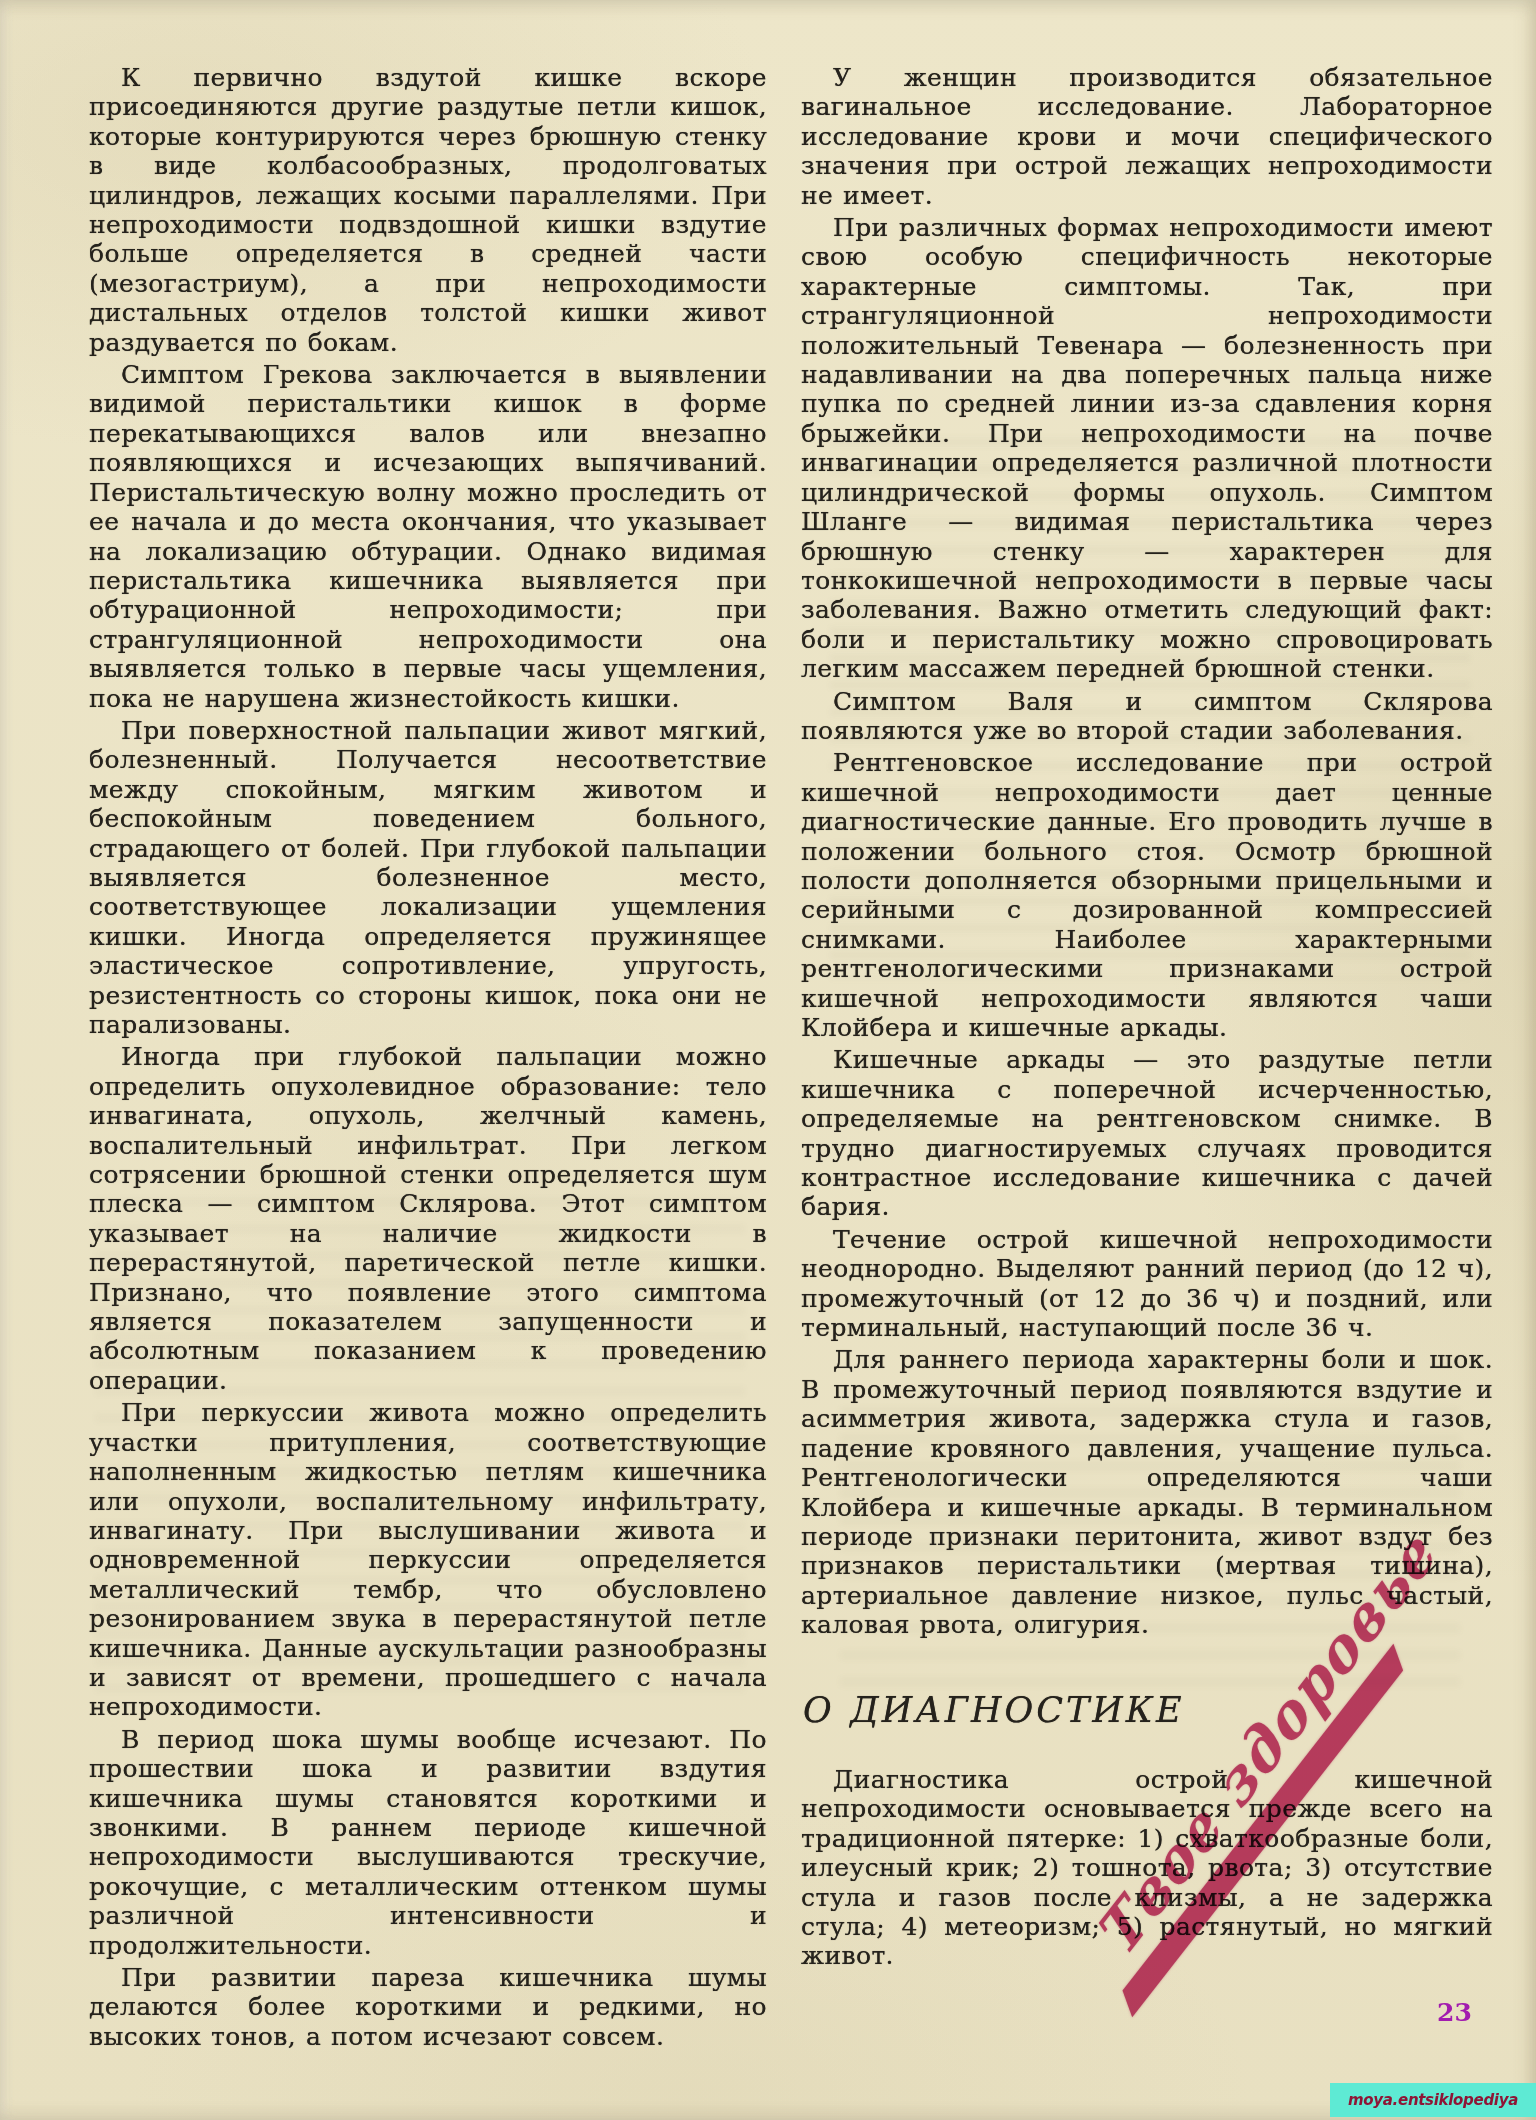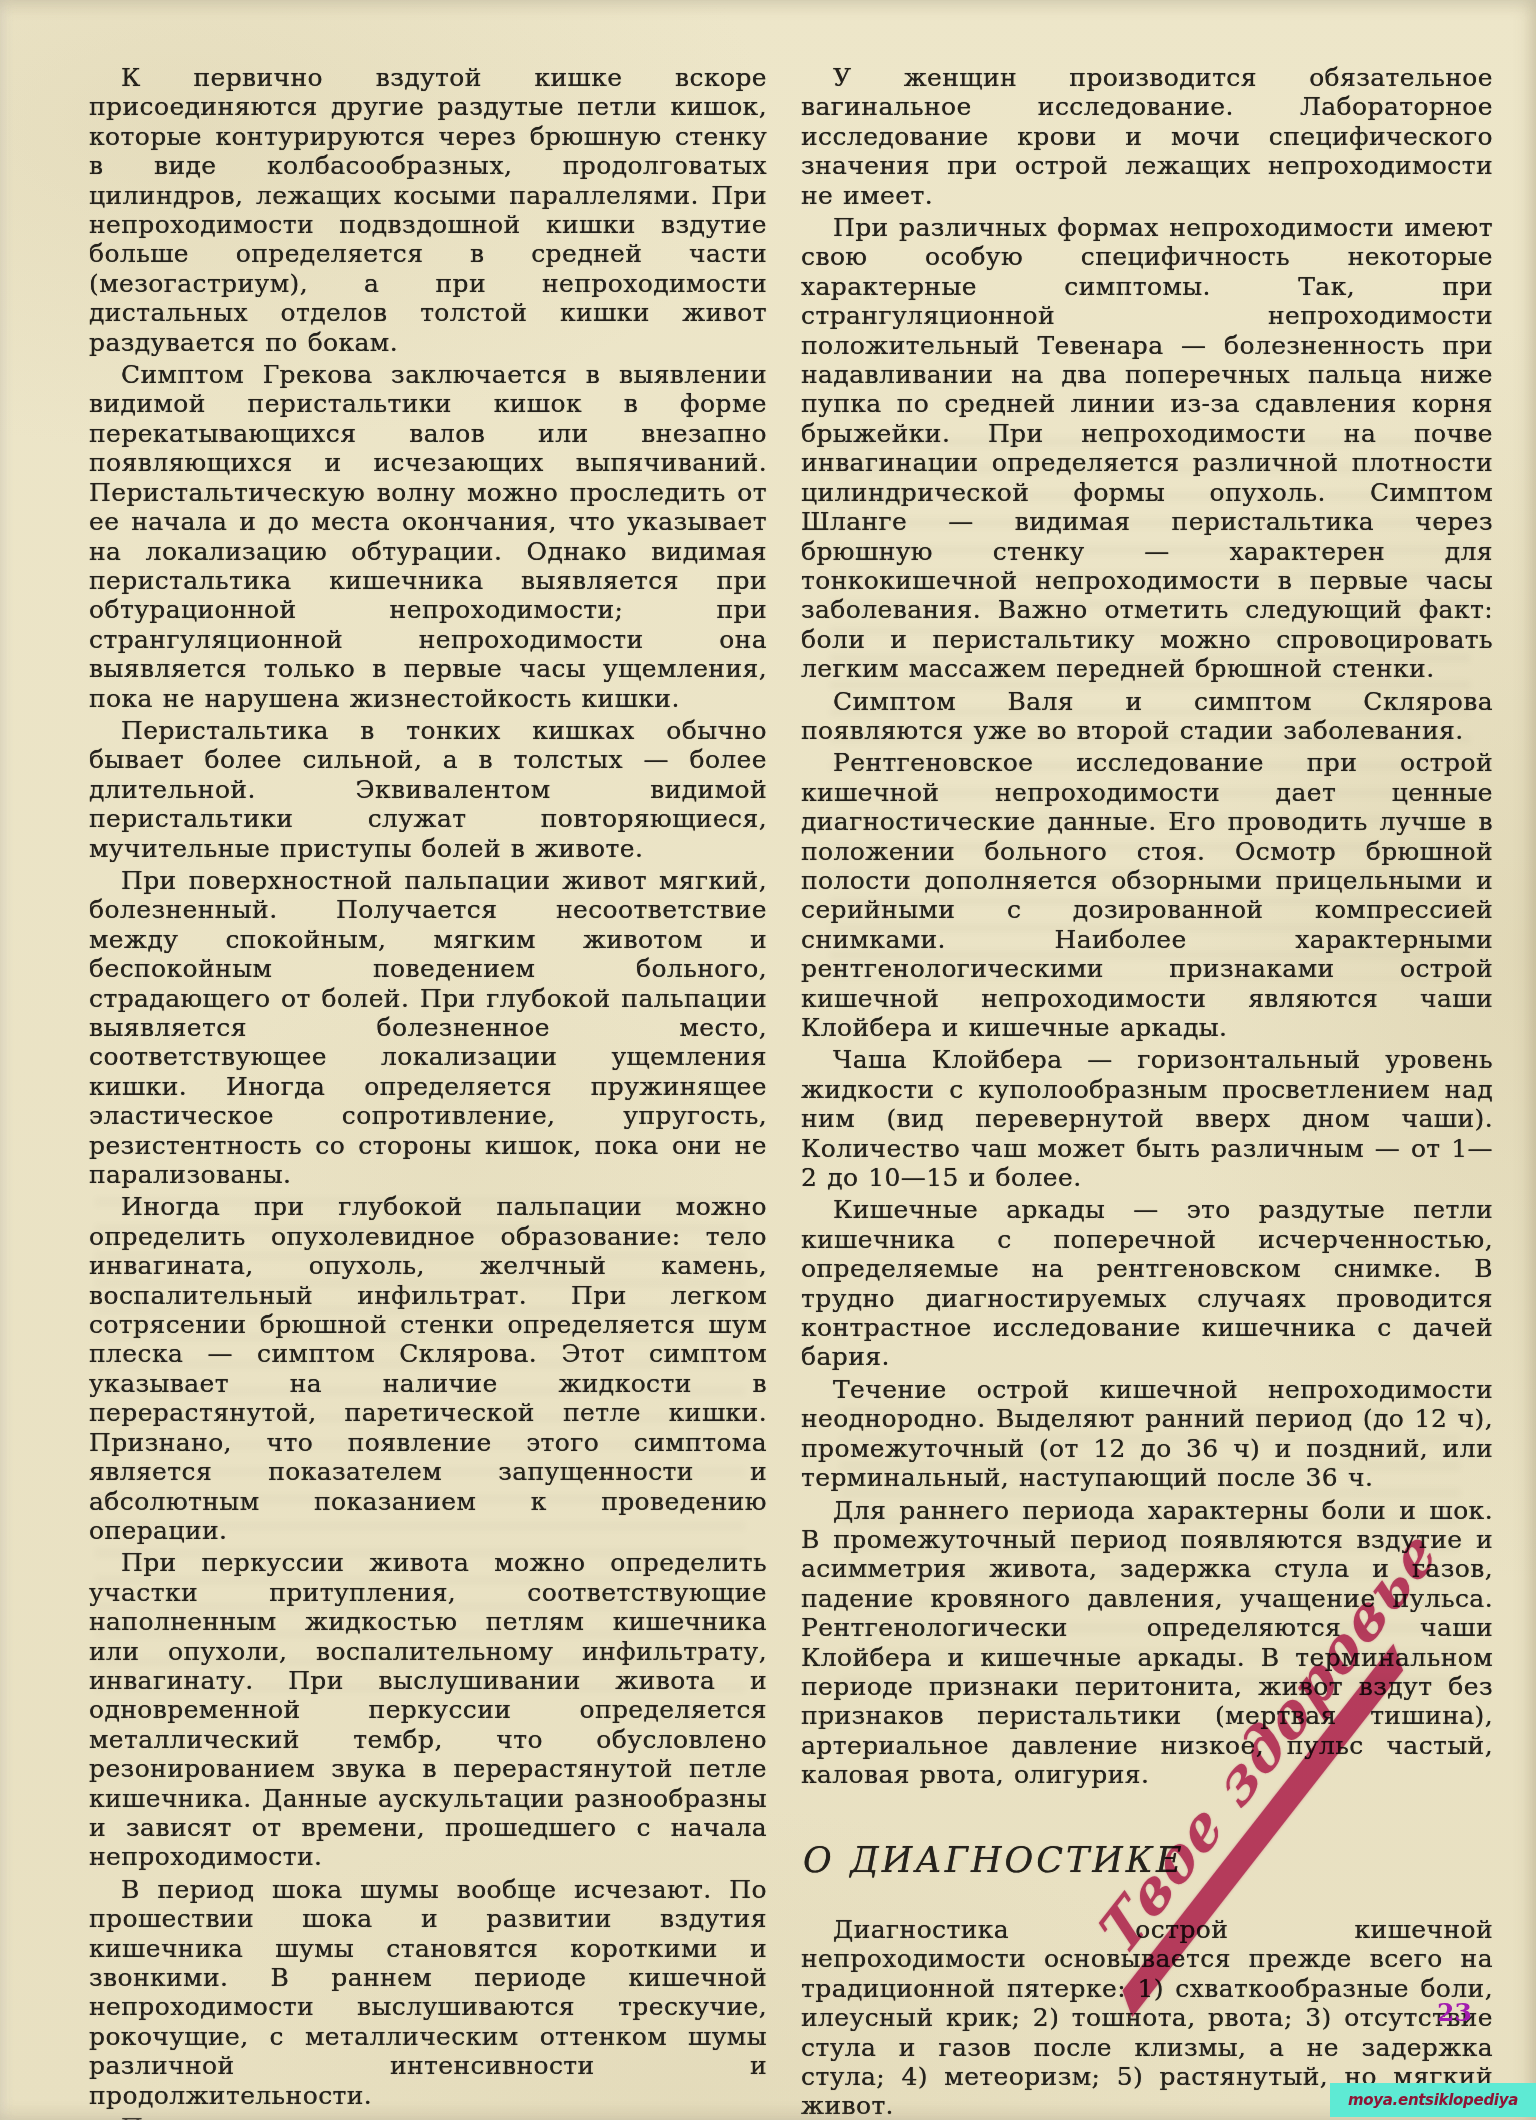--- a/index.html
+++ b/index.html
@@ -141,35 +141,33 @@
 <body>
 
 <div class="page-vignette"></div>
 <div class="ghost ghost-a"></div>
 <div class="ghost ghost-b"></div>
 <div class="ghost ghost-c"></div>
 
 <div id="col-left" class="column">
   <p>К первично вздутой кишке вскоре присоединяются другие раздутые петли кишок, которые контурируются через брюшную стенку в виде колбасообразных, продолговатых цилиндров, лежащих косыми параллелями. При непроходимости подвздошной кишки вздутие больше определяется в средней части (мезогастриум), а при непроходимости дистальных отделов толстой кишки живот раздувается по бокам.</p>
   <p>Симптом Грекова заключается в выявлении видимой перистальтики кишок в форме перекатывающихся валов или внезапно появляющихся и исчезающих выпячиваний. Перистальтическую волну можно проследить от ее начала и до места окончания, что указывает на локализацию обтурации. Однако видимая перистальтика кишечника выявляется при обтурационной непроходимости; при странгуляционной непроходимости она выявляется только в первые часы ущемления, пока не нарушена жизнестойкость кишки.</p>
-  <p>Перистальтика в тонких кишках обычно бывает более сильной, а в толстых — более длительной. Эквивалентом видимой перистальтики служат повторяющиеся, мучительные приступы болей в животе.</p>
   <p>При поверхностной пальпации живот мягкий, болезненный. Получается несоответствие между спокойным, мягким животом и беспокойным поведением больного, страдающего от болей. При глубокой пальпации выявляется болезненное место, соответствующее локализации ущемления кишки. Иногда определяется пружинящее эластическое сопротивление, упругость, резистентность со стороны кишок, пока они не парализованы.</p>
   <p>Иногда при глубокой пальпации можно определить опухолевидное образование: тело инвагината, опухоль, желчный камень, воспалительный инфильтрат. При легком сотрясении брюшной стенки определяется шум плеска — симптом Склярова. Этот симптом указывает на наличие жидкости в перерастянутой, паретической петле кишки. Признано, что появление этого симптома является показателем запущенности и абсолютным показанием к проведению операции.</p>
   <p>При перкуссии живота можно определить участки притупления, соответствующие наполненным жидкостью петлям кишечника или опухоли, воспалительному инфильтрату, инвагинату. При выслушивании живота и одновременной перкуссии определяется металлический тембр, что обусловлено резонированием звука в перерастянутой петле кишечника. Данные аускультации разнообразны и зависят от времени, прошедшего с начала непроходимости.</p>
   <p>В период шока шумы вообще исчезают. По прошествии шока и развитии вздутия кишечника шумы становятся короткими и звонкими. В раннем периоде кишечной непроходимости выслушиваются трескучие, рокочущие, с металлическим оттенком шумы различной интенсивности и продолжительности.</p>
   <p>При развитии пареза кишечника шумы делаются более короткими и редкими, но высоких тонов, а потом исчезают совсем.</p>
 
 </div>
 
 <div id="col-right" class="column">
   <p>У женщин производится обязательное вагинальное исследование. Лабораторное исследование крови и мочи специфического значения при острой лежащих непроходимости не имеет.</p>
   <p>При различных формах непроходимости имеют свою особую специфичность некоторые характерные симптомы. Так, при странгуляционной непроходимости положительный Тевенара — болезненность при надавливании на два поперечных пальца ниже пупка по средней линии из-за сдавления корня брыжейки. При непроходимости на почве инвагинации определяется различной плотности цилиндрической формы опухоль. Симптом Шланге — видимая перистальтика через брюшную стенку — характерен для тонкокишечной непроходимости в первые часы заболевания. Важно отметить следующий факт: боли и перистальтику можно спровоцировать легким массажем передней брюшной стенки.</p>
   <p>Симптом Валя и симптом Склярова появляются уже во второй стадии заболевания.</p>
   <p>Рентгеновское исследование при острой кишечной непроходимости дает ценные диагностические данные. Его проводить лучше в положении больного стоя. Осмотр брюшной полости дополняется обзорными прицельными и серийными с дозированной компрессией снимками. Наиболее характерными рентгенологическими признаками острой кишечной непроходимости являются чаши Клойбера и кишечные аркады.</p>
-  <p>Чаша Клойбера — горизонтальный уровень жидкости с куполообразным просветлением над ним (вид перевернутой вверх дном чаши). Количество чаш может быть различным — от 1—2 до 10—15 и более.</p>
   <p>Кишечные аркады — это раздутые петли кишечника с поперечной исчерченностью, определяемые на рентгеновском снимке. В трудно диагностируемых случаях проводится контрастное исследование кишечника с дачей бария.</p>
   <p>Течение острой кишечной непроходимости неоднородно. Выделяют ранний период (до 12 ч), промежуточный (от 12 до 36 ч) и поздний, или терминальный, наступающий после 36 ч.</p>
   <p>Для раннего периода характерны боли и шок. В промежуточный период появляются вздутие и асимметрия живота, задержка стула и газов, падение кровяного давления, учащение пульса. Рентгенологически определяются чаши Клойбера и кишечные аркады. В терминальном периоде признаки перитонита, живот вздут без признаков перистальтики (мертвая тишина), артериальное давление низкое, пульс частый, каловая рвота, олигурия.</p>
   <h2 class="section-heading">О ДИАГНОСТИКЕ</h2>
   <p>Диагностика острой кишечной непроходимости основывается прежде всего на традиционной пятерке: 1) схваткообразные боли, илеусный крик; 2) тошнота, рвота; 3) отсутствие стула и газов после клизмы, а не задержка стула; 4) метеоризм; 5) растянутый, но мягкий живот.</p>
 
 </div>
 
 <div class="stamp">
   <span class="stamp-text">Твое здоровье</span>

